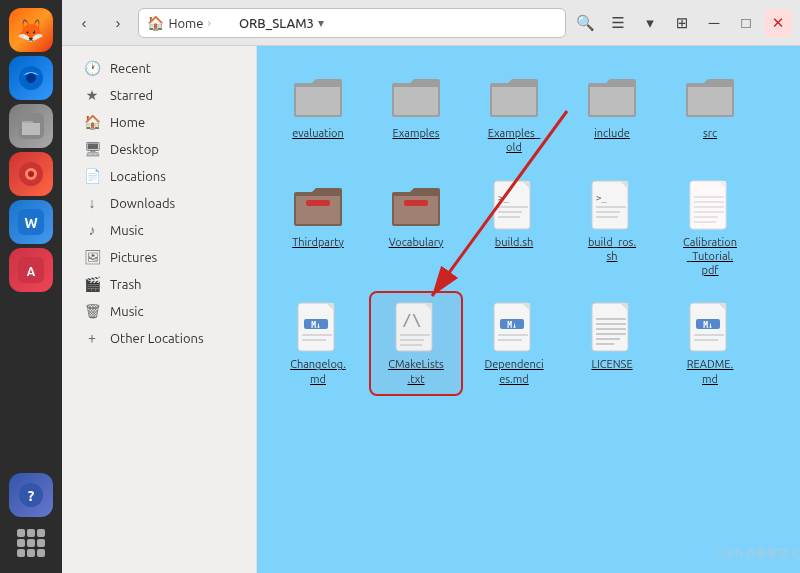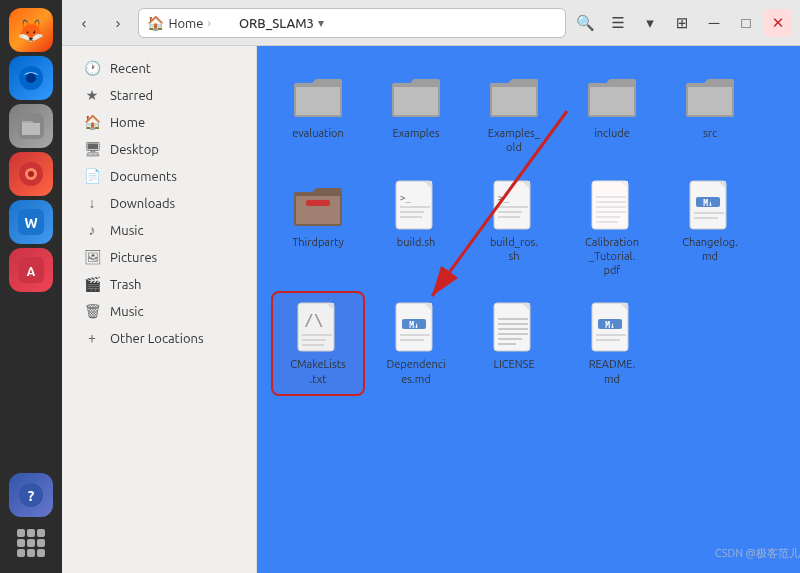--- a/index.html
+++ b/index.html
@@ -157,21 +157,22 @@
       border-radius: 5px;
       margin: 1px 6px;
     }
     .sidebar-icon { font-size: 14px; color: #666; width: 16px; text-align: center; }
 
     
     .files-area {
       flex: 1;
       padding: 16px;
       overflow-y: auto;
-      background: #3b82f6;
+      background: #7dd3fc;
+      text-decoration: underline;
     }
     .files-grid {
       display: flex;
       flex-wrap: wrap;
       gap: 8px;
       align-content: flex-start;
     }
     .file-item {
       width: 90px;
       display: flex;
@@ -319,21 +320,21 @@
       <div class="sidebar-item">
         <span class="sidebar-icon">🏠</span>
         <span>Home</span>
       </div>
       <div class="sidebar-item">
         <span class="sidebar-icon">🖥</span>
         <span>Desktop</span>
       </div>
       <div class="sidebar-item">
         <span class="sidebar-icon">📄</span>
-        <span>Documents</span>
+        <span>Locations</span>
       </div>
       <div class="sidebar-item">
         <span class="sidebar-icon">↓</span>
         <span>Downloads</span>
       </div>
       <div class="sidebar-item">
         <span class="sidebar-icon">♪</span>
         <span>Music</span>
       </div>
       <div class="sidebar-item">
@@ -411,20 +412,30 @@
           <div class="file-icon">
             <svg width="52" height="46" viewBox="0 0 52 46">
               <path d="M2 12 Q2 10 4 10 L20 10 L24 6 L48 6 Q50 6 50 8 L50 42 Q50 44 48 44 L4 44 Q2 44 2 42Z" fill="#7a6050"></path>
               <path d="M4 14 L48 14 L48 42 L4 42Z" fill="#a08070"></path>
               <rect x="14" y="18" width="24" height="6" rx="2" fill="#cc3333"></rect>
             </svg>
           </div>
           <span class="file-label">Thirdparty</span>
         </div>
 
+        <div class="file-item">
+          <div class="file-icon">
+            <svg width="52" height="46" viewBox="0 0 52 46">
+              <path d="M2 12 Q2 10 4 10 L20 10 L24 6 L48 6 Q50 6 50 8 L50 42 Q50 44 48 44 L4 44 Q2 44 2 42Z" fill="#7a6050"></path>
+              <path d="M4 14 L48 14 L48 42 L4 42Z" fill="#a08070"></path>
+              <rect x="14" y="18" width="24" height="6" rx="2" fill="#cc3333"></rect>
+            </svg>
+          </div>
+          <span class="file-label">Vocabulary</span>
+        </div>
 
         <div class="file-item">
           <div class="file-icon">
             <svg width="44" height="52" viewBox="0 0 44 52">
               <rect x="2" y="2" width="36" height="48" rx="3" fill="#f5f5f5" stroke="#ccc" stroke-width="1"></rect>
               <polyline points="30,2 38,2 38,10 30,2" fill="#ddd"></polyline>
               <text x="6" y="22" font-size="9" font-family="monospace" fill="#666">&gt;_</text>
               <line x1="6" y1="28" x2="36" y2="28" stroke="#ccc" stroke-width="1.5"></line>
               <line x1="6" y1="33" x2="30" y2="33" stroke="#ccc" stroke-width="1.5"></line>
               <line x1="6" y1="38" x2="28" y2="38" stroke="#ccc" stroke-width="1.5"></line>

